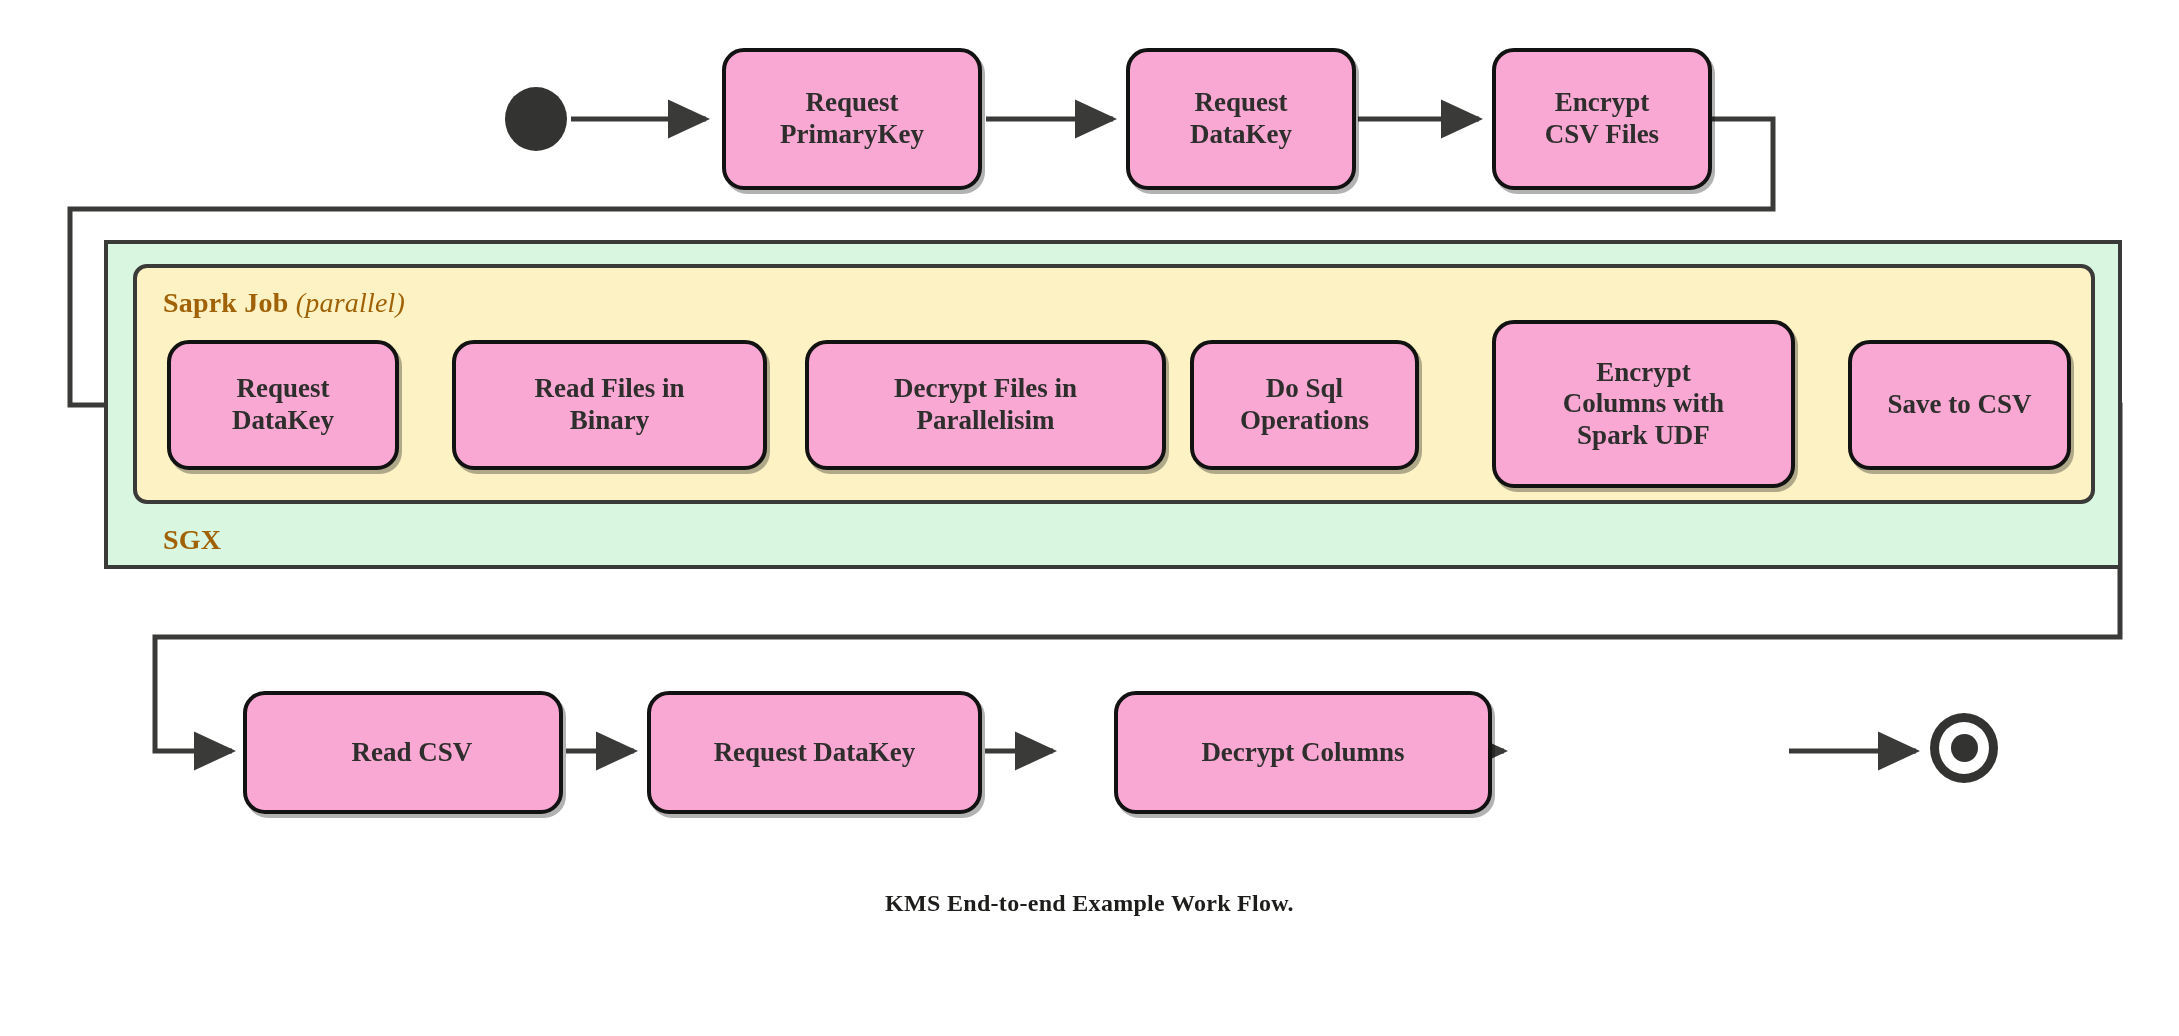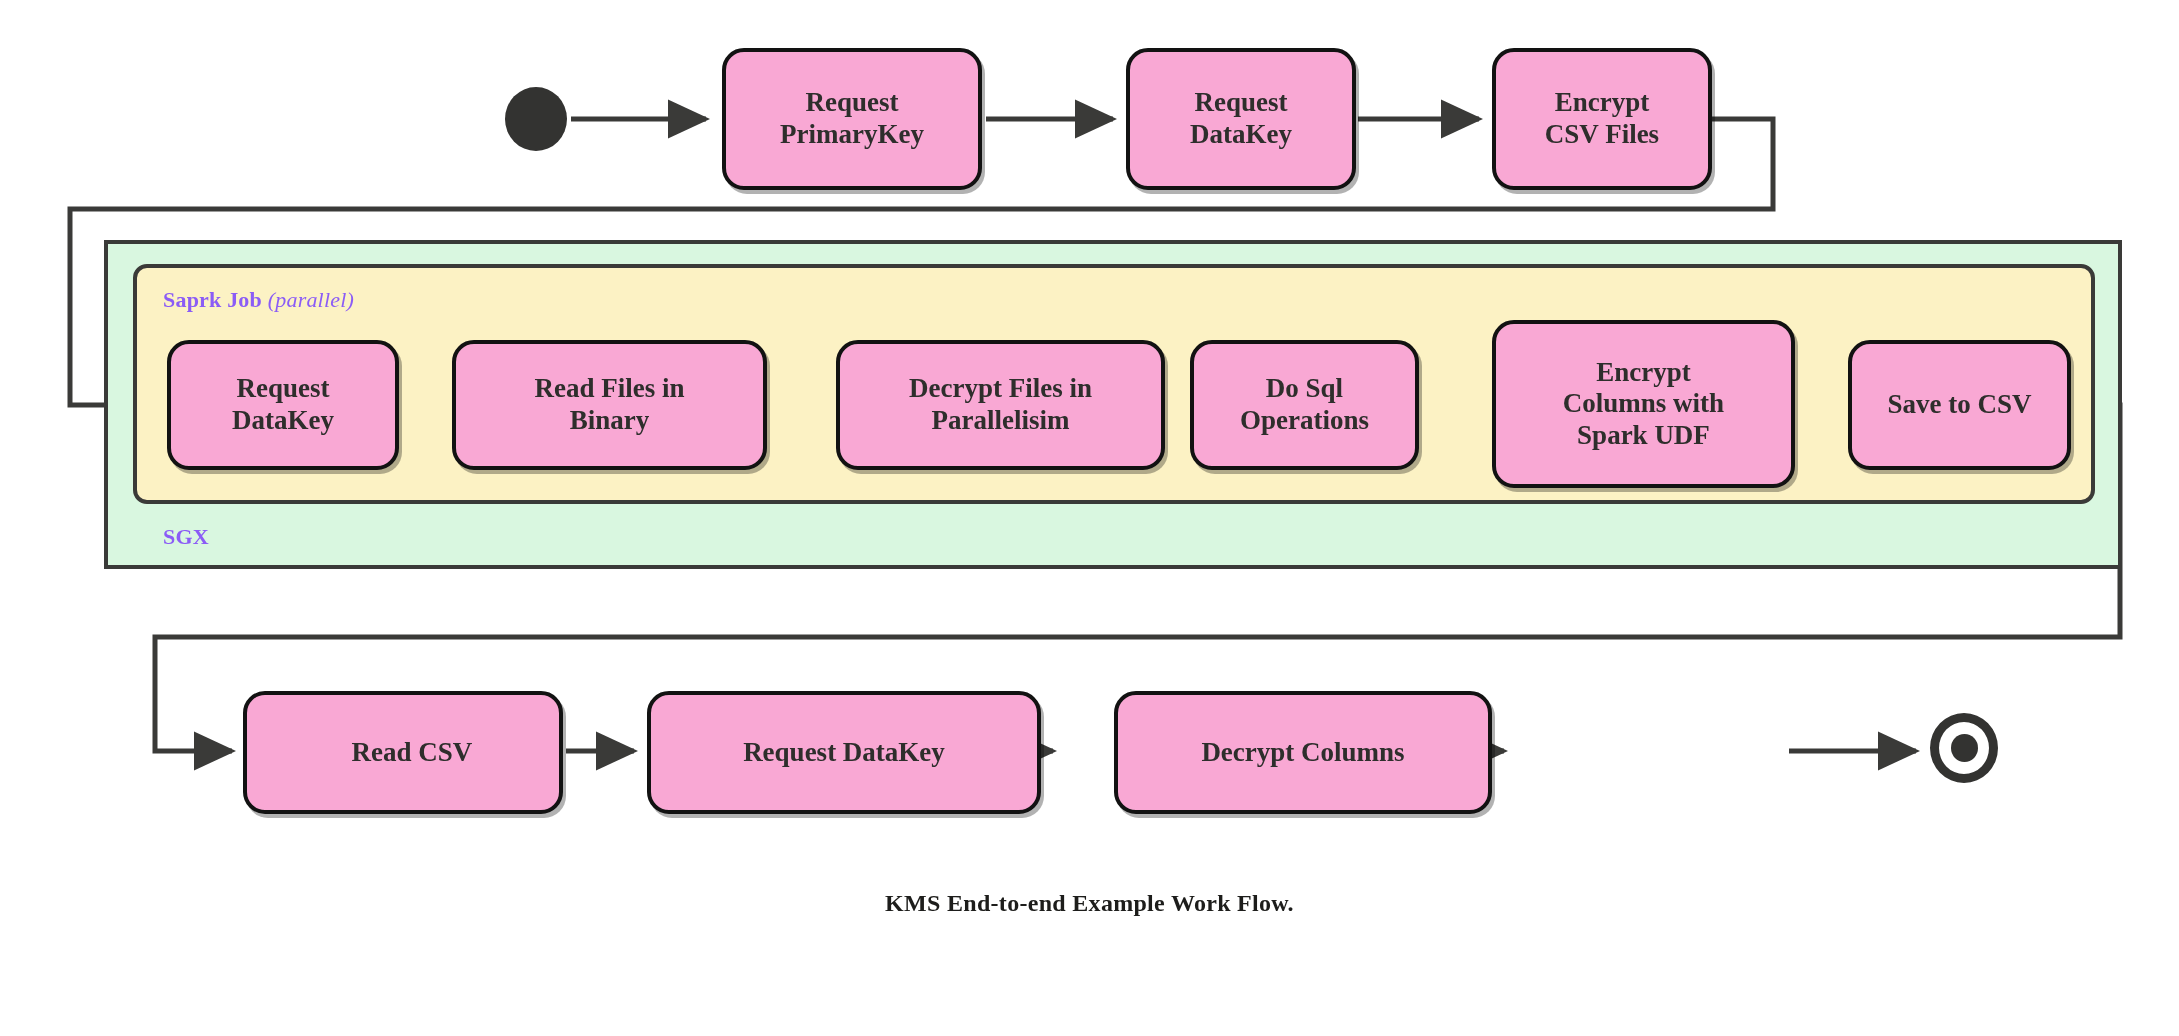--- a/index.html
+++ b/index.html
@@ -33,23 +33,23 @@
   }
   .sgx-box {
     background: #d9f7e0;
   }
   .spark-box {
     background: #fcf2c4;
     border-radius: 14px;
   }
   .container-label {
     position: absolute;
-    font-size: 22px;
+    font-size: 28px;
     font-weight: bold;
-    color: #8b5cf6;
+    color: #a16207;
     white-space: nowrap;
     letter-spacing: .2px;
   }
   .container-label .italic {
     font-style: italic;
     font-weight: normal;
   }
   
   .node {
     position: absolute;
@@ -178,21 +178,21 @@
     </div>
   </div>
 
   <div class="node" style="left:452px; top:340px; width:315px; height:130px;">
     <div>
       <span>Read Files in</span>
       <span>Binary</span>
     </div>
   </div>
 
-  <div class="node" style="left:836px; top:340px; width:329px; height:130px;">
+  <div class="node" style="left:805px; top:340px; width:361px; height:130px;">
     <div>
       <span>Decrypt Files in</span>
       <span>Parallelisim</span>
     </div>
   </div>
 
   <div class="node" style="left:1190px; top:340px; width:229px; height:130px;">
     <div>
       <span>Do Sql</span>
       <span>Operations</span>
@@ -212,21 +212,21 @@
       <span>Save to CSV</span>
     </div>
   </div>
 
   <div class="node" style="left:243px; top:691px; width:320px; height:123px;padding-left:28px;">
     <div>
       <span>Read CSV</span>
     </div>
   </div>
 
-  <div class="node" style="left:647px; top:691px; width:394px; height:123px;">
+  <div class="node" style="left:647px; top:691px; width:335px; height:123px;">
     <div>
       <span>Request DataKey</span>
     </div>
   </div>
 
   <div class="node" style="left:1114px; top:691px; width:378px; height:123px;">
     <div>
       <span>Decrypt Columns</span>
     </div>
   </div>

